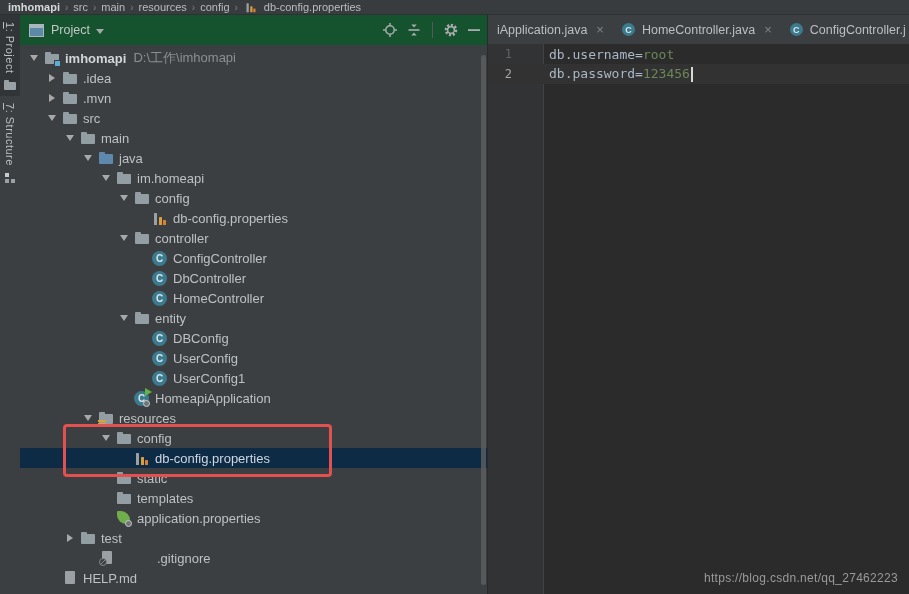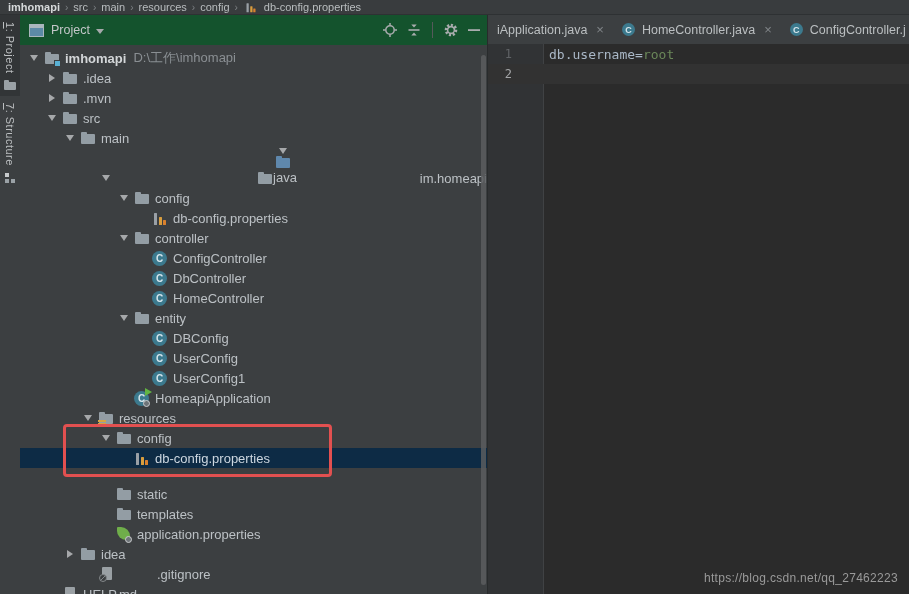--- a/index.html
+++ b/index.html
@@ -251,28 +251,28 @@
           <span class="ic folder"></span>
           <span class="tlabel">src</span>
         </div>
         <div class="trow" style="padding-left: 40px;">
           <span class="arrow-box">
             <i class="arr-exp"></i>
           </span>
           <span class="ic folder"></span>
           <span class="tlabel">main</span>
         </div>
-        <div class="trow" style="padding-left: 58px; flex-direction: column;">
+        <div class="trow" style="padding-left: 58px;">
           <span class="arrow-box">
             <i class="arr-exp"></i>
           </span>
           <span class="ic folder-src"></span>
           <span class="tlabel">java</span>
         </div>
-        <div class="trow" style="padding-left: 76px; justify-content: space-between;">
+        <div class="trow" style="padding-left: 76px;">
           <span class="arrow-box">
             <i class="arr-exp"></i>
           </span>
           <span class="ic package"></span>
           <span class="tlabel">im.homeapi</span>
         </div>
         <div class="trow" style="padding-left: 94px;">
           <span class="arrow-box">
             <i class="arr-exp"></i>
           </span>
@@ -371,21 +371,21 @@
         </div>
         <div class="trow selected" style="padding-left: 94px;">
           <span class="arrow-box"></span>
           <span class="ic props">
             <i></i>
             <i></i>
             <i></i>
           </span>
           <span class="tlabel">db-config.properties</span>
         </div>
-        <div class="trow" style="padding-left: 76px; margin-top: 16px;">
+        <div class="trow" style="padding-left: 76px;">
           <span class="arrow-box"></span>
           <span class="ic folder"></span>
           <span class="tlabel">static</span>
         </div>
         <div class="trow" style="padding-left: 76px; text-align: center;">
           <span class="arrow-box"></span>
           <span class="ic folder"></span>
           <span class="tlabel">templates</span>
         </div>
         <div class="trow" style="padding-left: 76px;">
@@ -394,21 +394,21 @@
             <i class="leaf"></i>
             <i class="gear-dot"></i>
           </span>
           <span class="tlabel">application.properties</span>
         </div>
         <div class="trow" style="padding-left: 40px;">
           <span class="arrow-box">
             <i class="arr-col"></i>
           </span>
           <span class="ic folder"></span>
-          <span class="tlabel">idea</span>
+          <span class="tlabel">test</span>
         </div>
         <div class="trow" style="padding-left: 22px; gap: 37px;">
           <span class="arrow-box"></span>
           <span class="ic gitignore">
             <i class="file-shape"></i>
             <i class="slash"></i>
           </span>
           <span class="tlabel">.gitignore</span>
         </div>
         <div class="trow" style="padding-left: 22px;">
@@ -448,18 +448,19 @@
       </div>
     <div class="editor-body" id="editorbody">
       <div class="gutter-bg"></div>
     <div class="eline" style="top: 0px;">
           <span class="lnum">1</span>
           <span class="ecode">db.username=<span class="val">root</span></span>
         </div>
         <div class="cur-line" style="top: 20px;"></div>
         <div class="eline current" style="top: 20px;">
           <span class="lnum">2</span>
+          <span class="ecode">db.password=<span class="val">123456</span><span class="cursor-bar"></span></span>
         </div>
       </div>
   </div>
 
   <div class="watermark">https://blog.csdn.net/qq_27462223</div>
 </div>
 
 </body></html>

